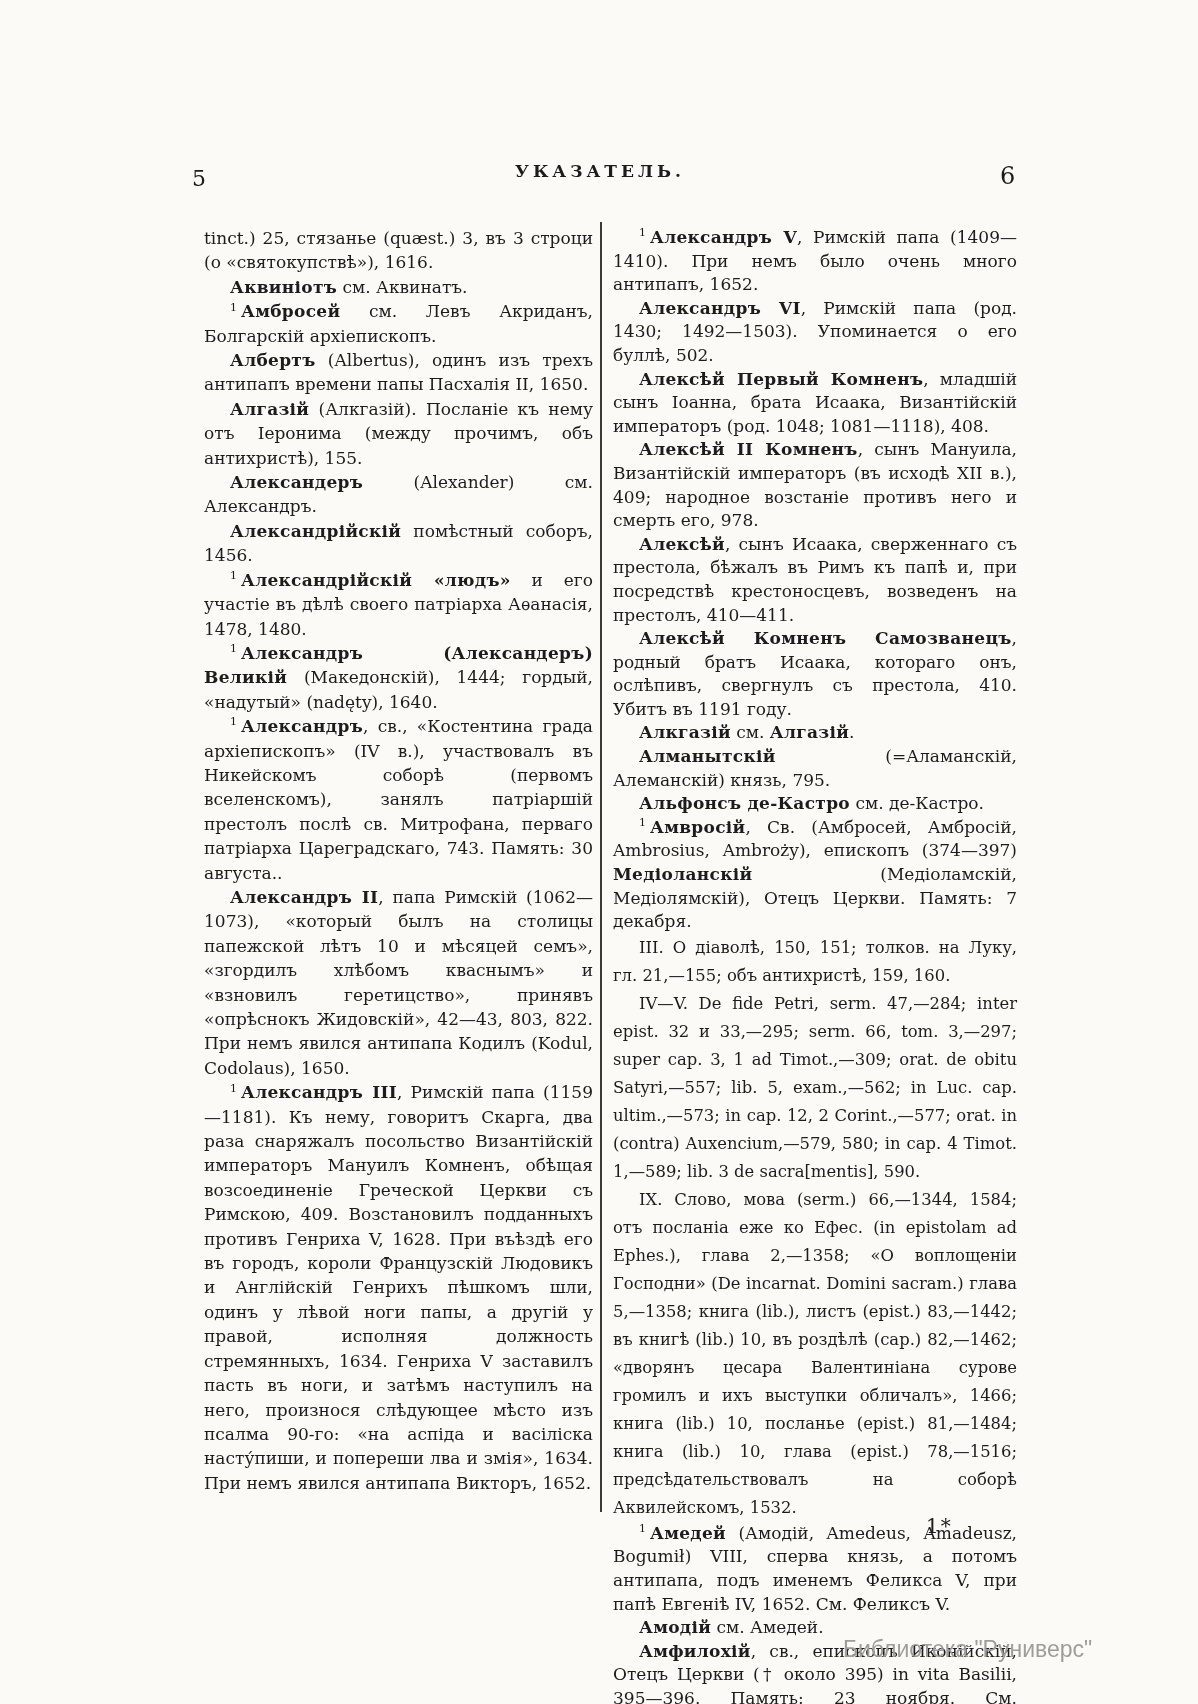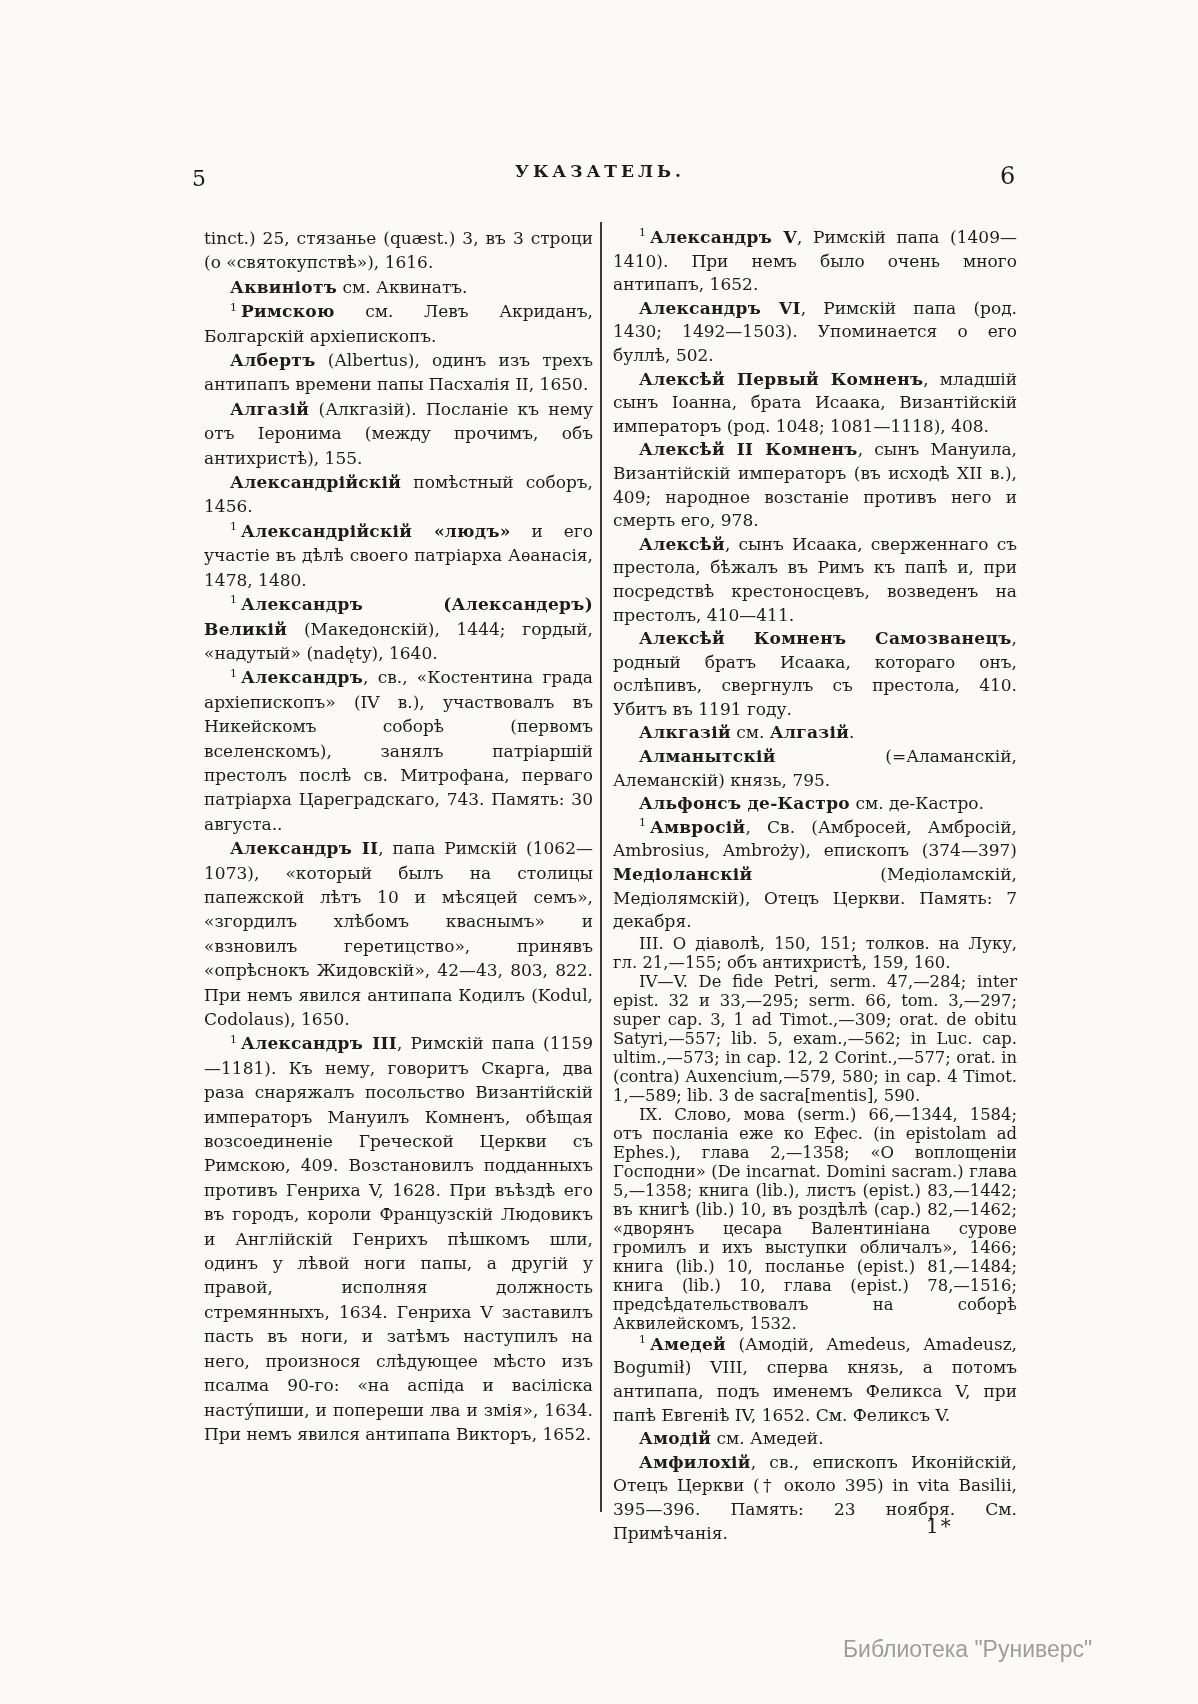--- a/index.html
+++ b/index.html
@@ -35,21 +35,21 @@
     width:2px; height:1290px; background:#3b3a37;
   }
 
   
   .column { position:absolute; top:226px; text-align:justify; }
   .col-left  { left:204px; width:389px; font-size:17px; line-height:24.4px; }
   .col-right { left:613px; width:404px; font-size:17px; line-height:23.6px; }
 
   p.entry { margin:0; text-indent:26px; }
   p.entry.no-indent { text-indent:0; }
-  p.entry.compact { font-size:16.4px; line-height:19px; }
+  p.entry.compact { font-size:16.4px; line-height:28px; }
 
   .headword { font-weight:bold; letter-spacing:0.3px; }
   sup.entry-ref-mark { font-size:11px; line-height:0; margin-right:4px; vertical-align:super; }
 
   .signature {
     position:absolute; left:926px; top:1514px;
     font-size:20px; letter-spacing:2px;
   }
   .watermark {
     position:absolute; left:843px; top:1636px;
@@ -63,23 +63,24 @@
 <div class="page">
   <span class="pagenum pn-left">5</span>
   <span class="running-title">УКАЗАТЕЛЬ.</span>
   <span class="pagenum pn-right">6</span>
 
   <div class="divider"></div>
 
   <div class="column col-left">
       <p class="entry no-indent"><span class="body-text">tinct.) 25, стязанье (quæst.) 3, въ 3 строци (о «святокупствѣ»), 1616.</span></p>
       <p class="entry"><span class="headword">Аквиніотъ</span><span class="body-text"> см. Аквинатъ.</span></p>
-      <p class="entry"><sup class="entry-ref-mark">1</sup><span class="headword">Римскою</span><span class="body-text"> см. Левъ Акриданъ, Болгарскій архіепископъ.</span></p>
+      <p class="entry"><sup class="entry-ref-mark">1</sup><span class="headword">Амбросей</span><span class="body-text"> см. Левъ Акриданъ, Болгарскій архіепископъ.</span></p>
       <p class="entry"><span class="headword">Албертъ</span><span class="body-text"> (Albertus), одинъ изъ трехъ антипапъ времени папы Пасхалія II, 1650.</span></p>
       <p class="entry"><span class="headword">Алгазій</span><span class="body-text"> (Алкгазій). Посланіе къ нему отъ Іеронима (между прочимъ, объ антихристѣ), 155.</span></p>
+      <p class="entry"><span class="headword">Александеръ</span><span class="body-text"> (Alexander) см. Александръ.</span></p>
       <p class="entry"><span class="headword">Александрійскій</span><span class="body-text"> помѣстный соборъ, 1456.</span></p>
       <p class="entry"><sup class="entry-ref-mark">1</sup><span class="headword">Александрійскій «людъ»</span><span class="body-text"> и его участіе въ дѣлѣ своего патріарха Аѳанасія, 1478, 1480.</span></p>
       <p class="entry"><sup class="entry-ref-mark">1</sup><span class="headword">Александръ (Александеръ) Великій</span><span class="body-text"> (Македонскій), 1444; гордый, «надутый» (nadęty), 1640.</span></p>
       <p class="entry"><sup class="entry-ref-mark">1</sup><span class="headword">Александръ</span><span class="body-text">, св., «Костентина града архіепископъ» (IV в.), участвовалъ въ Никейскомъ соборѣ (первомъ вселенскомъ), занялъ патріаршій престолъ послѣ св. Митрофана, перваго патріарха Цареградскаго, 743. Память: 30 августа..</span></p>
       <p class="entry"><span class="headword">Александръ II</span><span class="body-text">, папа Римскій (1062—1073), «который былъ на столицы папежской лѣтъ 10 и мѣсяцей семъ», «згордилъ хлѣбомъ кваснымъ» и «взновилъ геретицство», принявъ «опрѣснокъ Жидовскій», 42—43, 803, 822. При немъ явился антипапа Кодилъ (Kodul, Codolaus), 1650.</span></p>
       <p class="entry"><sup class="entry-ref-mark">1</sup><span class="headword">Александръ III</span><span class="body-text">, Римскій папа (1159—1181). Къ нему, говоритъ Скарга, два раза снаряжалъ посольство Византійскій императоръ Мануилъ Комненъ, обѣщая возсоединеніе Греческой Церкви съ Римскою, 409. Возстановилъ подданныхъ противъ Генриха V, 1628. При въѣздѣ его въ городъ, короли Французскій Людовикъ и Англійскій Генрихъ пѣшкомъ шли, одинъ у лѣвой ноги папы, а другій у правой, исполняя должность стремянныхъ, 1634. Генриха V заставилъ пасть въ ноги, и затѣмъ наступилъ на него, произнося слѣдующее мѣсто изъ псалма 90-го: «на аспіда и васіліска насту́пиши, и попереши лва и змія», 1634. При немъ явился антипапа Викторъ, 1652.</span></p>
     </div>
 
   <div class="column col-right">
       <p class="entry"><sup class="entry-ref-mark">1</sup><span class="headword">Александръ V</span><span class="body-text">, Римскій папа (1409—1410). При немъ было очень много антипапъ, 1652.</span></p>

